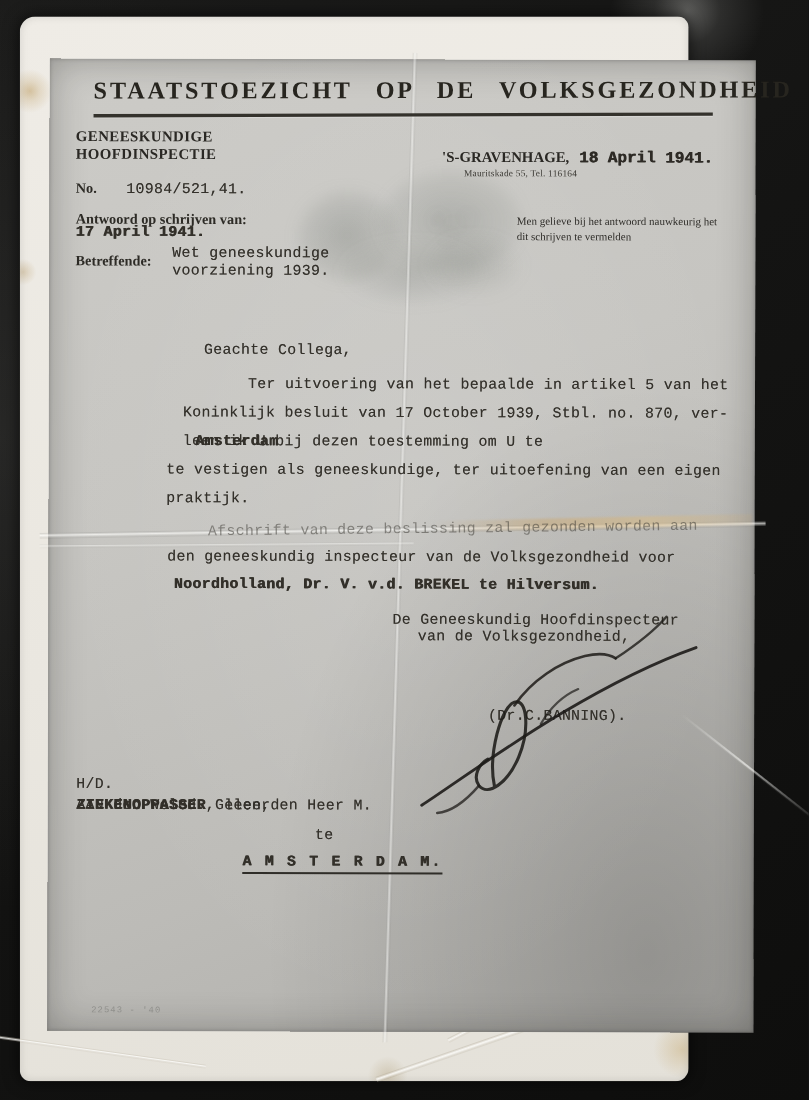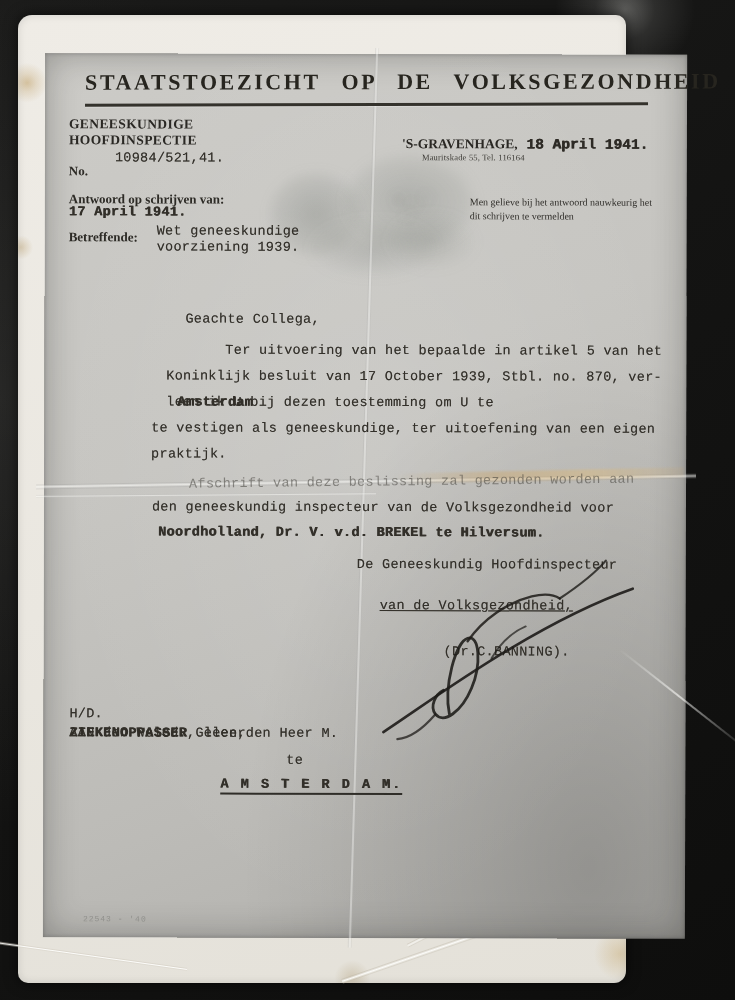--- a/index.html
+++ b/index.html
@@ -134,21 +134,21 @@
     <div class="crease-h2"></div>
     <div class="tear-tint"></div>
     <div class="scratch"></div>
 
     <div class="printed title">STAATSTOEZICHT OP DE VOLKSGEZONDHEID</div>
     <div class="title-rule"></div>
 
     <div class="printed dept" style="left:24px;top:63px;">GENEESKUNDIGE</div>
     <div class="printed dept" style="left:24px;top:79px;">HOOFDINSPECTIE</div>
 
-    <div class="typed" style="left:70px;top:97px;">10984/521,41.</div>
+    <div class="typed" style="left:70px;top:112px;">10984/521,41.</div>
     <div class="printed lbl" style="left:24px;top:110px;">No.</div>
 
     <div class="printed lbl" style="left:24px;top:138px;">Antwoord op schrijven van:</div>
     <div class="typed bold" style="left:24px;top:151px;">17 April 1941.</div>
 
     <div class="printed lbl" style="left:24px;top:176px;">Betreffende:</div>
     <div class="typed" style="left:112px;top:170px;">Wet geneeskundige</div>
     <div class="typed" style="left:112px;top:186px;">voorziening 1939.</div>
 
     <div class="city-row"><span class="printed-part">'S-GRAVENHAGE,</span><span class="typed-part"> 18 April 1941.</span></div>
@@ -165,21 +165,21 @@
     <div class="typed" style="left:122px;top:315px;">Koninklijk besluit van 17 October 1939, Stbl. no. 870, ver-</div>
     <div class="typed" style="left:122px;top:341px;"><span>leen ik U bij dezen toestemming om U te</span><span class="b gap">Amsterdam</span></div>
     <div class="typed" style="left:107px;top:367px;">te vestigen als geneeskundige, ter uitoefening van een eigen</div>
     <div class="typed" style="left:107px;top:393px;">praktijk.</div>
 
     <div class="typed faded" style="left:145px;top:420px;transform:rotate(-0.8deg);">Afschrift van deze beslissing zal gezonden worden aan</div>
     <div class="typed" style="left:108px;top:446px;">den geneeskundig inspecteur van de Volksgezondheid voor</div>
     <div class="typed bold" style="left:114px;top:471px;">Noordholland, Dr. V. v.d. BREKEL te Hilversum.</div>
 
     <div class="typed" style="left:313px;top:503px;">De Geneeskundig Hoofdinspecteur</div>
-    <div class="typed" style="left:336px;top:544px;text-decoration:underline;">van de Volksgezondheid,</div>
+    <div class="typed" style="left:336px;top:518px;">van de Volksgezondheid,</div>
     <div class="typed" style="left:400px;top:590px;">(Dr.C.BANNING).</div>
 
     <svg class="sig-svg" viewBox="0 0 318 195">
       <g fill="none" stroke="#1d1b18" stroke-linecap="round">
         <path d="M52,186 C95,158 200,78 301,42" stroke-width="2.6" opacity="0.9"></path>
         <path d="M118,168 C112,140 124,96 136,92 C148,88 150,118 140,142 C130,166 112,178 104,168 C98,160 104,148 112,144" stroke-width="2.8" opacity="0.88"></path>
         <path d="M136,95 C152,72 176,56 200,50 C212,47 222,48 228,52" stroke-width="2.4" opacity="0.85"></path>
         <path d="M160,112 C168,98 180,86 194,80" stroke-width="2" opacity="0.7"></path>
         <path d="M228,52 C246,40 262,28 274,14" stroke-width="2.2" opacity="0.8"></path>
         <path d="M104,168 C92,182 78,192 66,193" stroke-width="2.2" opacity="0.75"></path>

